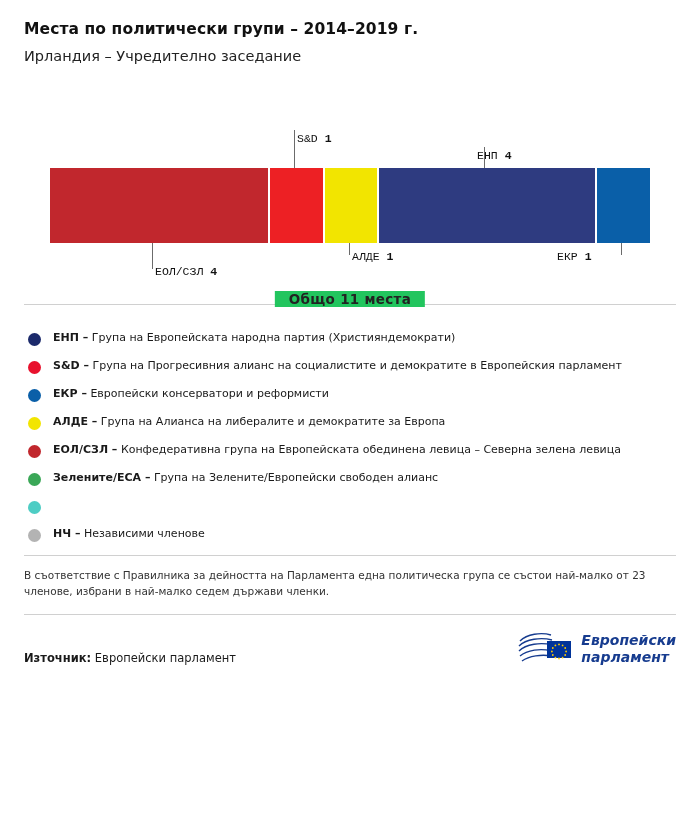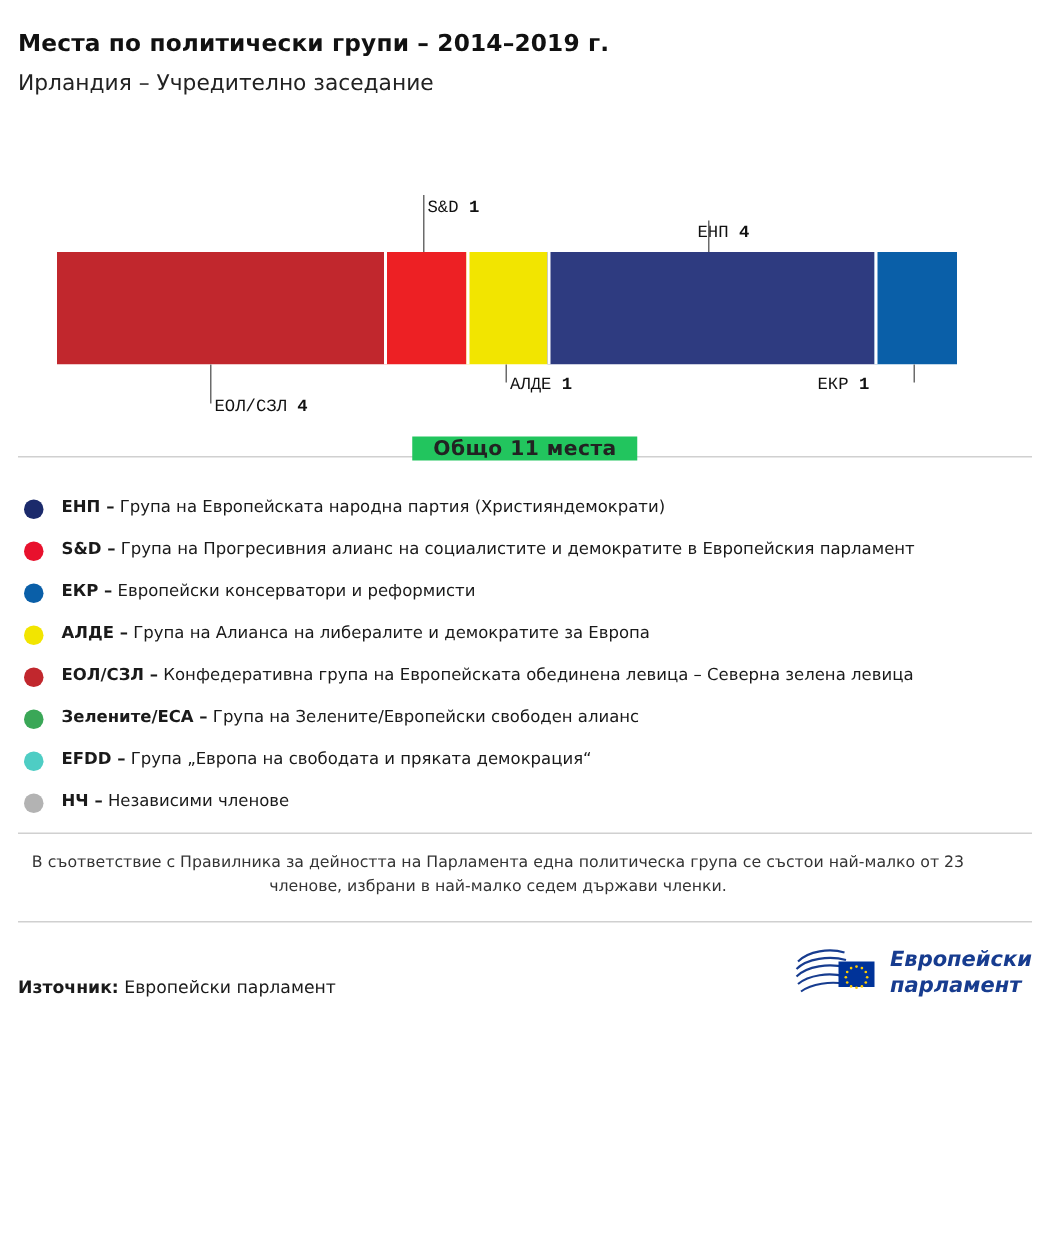--- a/index.html
+++ b/index.html
@@ -7,21 +7,21 @@
     margin: 0; padding: 0;
     width: 700px; height: 822px;
     background: #ffffff;
     font-family: "DejaVu Sans", "Liberation Sans", sans-serif;
     color: #1a1a1a;
   }
   .page {
     position: relative;
     width: 700px;
     height: 822px;
-    padding: 0 12px;
+    padding: 0 24px;
     overflow: hidden;
   }
 
   
   .title {
     font-size: 15.5px;
     font-weight: bold;
     letter-spacing: 0.1px;
     padding-top: 20px;
     color: #111;
@@ -125,21 +125,20 @@
     margin-top: 12px;
     height: 1px;
     background: #d0d0d0;
   }
   .footnote {
     font-size: 10.5px;
     line-height: 1.5;
     color: #333;
     margin-top: 12px;
     max-width: 640px;
-    text-align: center;
   }
   .foot-divider2 {
     margin-top: 14px;
     height: 1px;
     background: #d0d0d0;
   }
 
   
   .source-row {
     position: relative;
@@ -255,21 +254,20 @@
       <span class="legend-text"><span class="abbr">ЕОЛ/СЗЛ –</span> <span>Конфедеративна група на Европейската обединена левица – Северна зелена левица</span></span>
     </div>
 
     <div class="legend-row">
       <span class="dot" style="background:#3aa757;"></span>
       <span class="legend-text"><span class="abbr">Зелените/ЕСА –</span> <span>Група на Зелените/Европейски свободен алианс</span></span>
     </div>
 
     <div class="legend-row">
       <span class="dot" style="background:#4ecdc4;"></span>
-      <span class="legend-text"><span class="abbr">EFDD –</span> <span>Група „Европа на свободата и пряката демокрация“</span></span>
     </div>
 
     <div class="legend-row">
       <span class="dot" style="background:#b3b3b3;"></span>
       <span class="legend-text"><span class="abbr">НЧ –</span> <span>Независими членове</span></span>
     </div>
 
   </div>
 
   <div class="foot-divider"></div>

